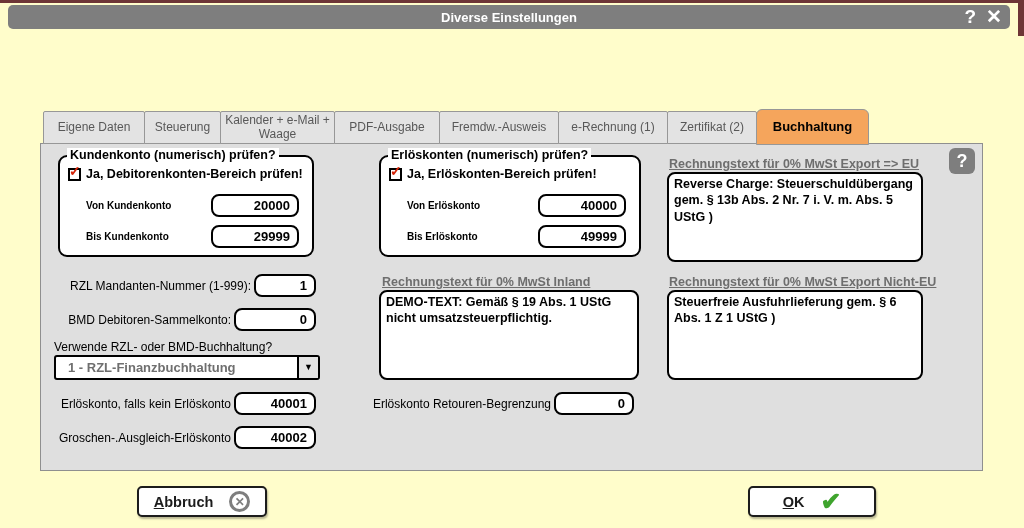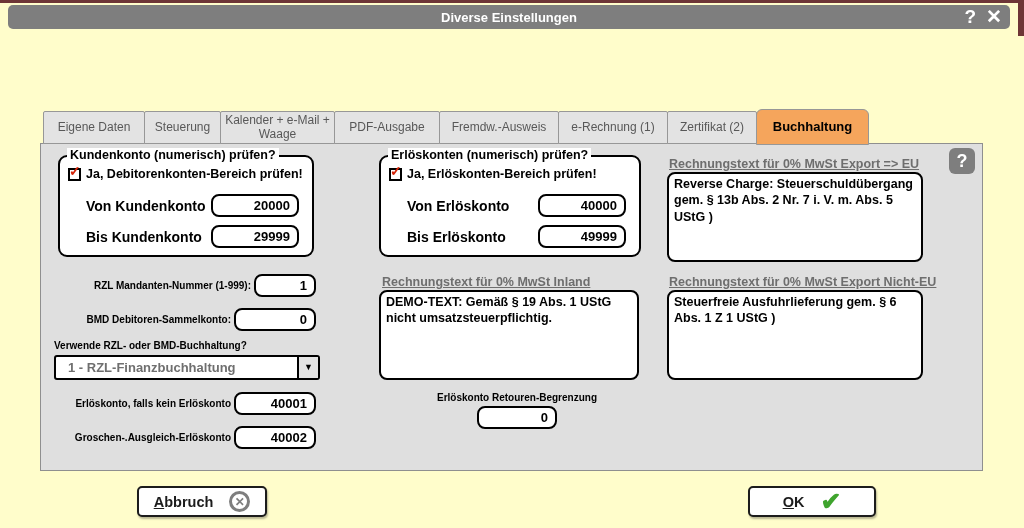--- a/index.html
+++ b/index.html
@@ -61,33 +61,33 @@
     width:13px;height:13px;background:#fff;border:2px solid #000;box-sizing:border-box;
     position:relative;flex:0 0 auto;cursor:pointer;
   }
   .checkmark{
     position:absolute;left:-1px;top:-6px;color:#D42408;font-weight:bold;font-size:14px;line-height:14px;
   }
   .check-label{font-weight:bold;font-size:12.5px;color:#000;white-space:nowrap;}
   .g-row{position:absolute;left:26px;right:13px;display:flex;align-items:center;justify-content:space-between;}
   .g-row.von{top:37px;}
   .g-row.bis{top:68px;}
-  .g-label{font-weight:bold;font-size:14px;color:#000;white-space:nowrap;}
+  .g-label{font-weight:bold;font-size:10px;color:#000;white-space:nowrap;}
 
   
   .num-input{
     box-sizing:border-box;height:23px;background:#fff;border:2px solid #000;border-radius:8px;
     font-family:"Liberation Sans",sans-serif;font-weight:bold;font-size:13px;color:#000;
     text-align:right;padding:0 7px;outline:none;
   }
   .w88{width:88px;} .w62{width:62px;} .w82{width:82px;} .w80{width:80px;}
 
   
   .f-row{position:absolute;display:flex;align-items:center;justify-content:flex-end;gap:3px;}
-  .f-label{font-weight:bold;font-size:10px;color:#000;white-space:nowrap;}
+  .f-label{font-weight:normal;font-size:12px;color:#000;white-space:nowrap;}
 
   
   .dropdown{
     position:absolute;left:13px;top:211px;width:266px;height:25px;box-sizing:border-box;
     background:#fff;border:2px solid #000;border-radius:3px;display:flex;cursor:pointer;
   }
   .dd-text{flex:1;font-weight:bold;font-size:13px;color:#6f6f6f;line-height:21px;padding-left:12px;
     white-space:nowrap;overflow:hidden;}
   .dd-btn{width:19px;border-left:2px solid #000;background:#E4E4E4;display:flex;align-items:center;justify-content:center;}
   .dd-arrow{font-size:9px;color:#000;line-height:1;}
@@ -211,21 +211,21 @@
       <span class="f-label">Erlöskonto, falls kein Erlöskonto</span>
       <input class="num-input w82" readonly="" value="40001" style="">
     </div>
     <div class="f-row" style="left:13px;top:282px;width:262px;">
       <span class="f-label">Groschen-.Ausgleich-Erlöskonto</span>
       <input class="num-input w82" readonly="" value="40002" style="">
     </div>
 
     <div class="sec-label" style="left:341px;top:131px;">Rechnungstext für 0% MwSt Inland</div>
     <textarea class="memo" style="left: 338px; top: 146px; width: 260px; height: 90px;" readonly="">DEMO-TEXT: Gemäß § 19 Abs. 1 UStG nicht umsatzsteuerpflichtig.</textarea>
-    <div class="f-row" style="left:344px;top:248px;width:264px;flex-direction:column;">
+    <div class="f-row" style="left:329px;top:248px;width:264px;">
       <span class="f-label">Erlöskonto Retouren-Begrenzung</span>
       <input class="num-input w80" readonly="" value="0" style="">
     </div>
 
     <div class="sec-label" style="left:628px;top:13px;">Rechnungstext für 0% MwSt Export =&gt; EU</div>
     <textarea class="memo" style="left: 626px; top: 28px; width: 256px; height: 90px;" readonly="">Reverse Charge: Steuerschuldübergang gem. § 13b Abs. 2 Nr. 7 i. V. m. Abs. 5 UStG )</textarea>
     <div class="sec-label" style="left:628px;top:131px;">Rechnungstext für 0% MwSt Export Nicht-EU</div>
     <textarea class="memo" style="left: 626px; top: 146px; width: 256px; height: 90px;" readonly="">Steuerfreie Ausfuhrlieferung gem. § 6 Abs. 1 Z 1 UStG )</textarea>
 
     <div class="panel-help">

